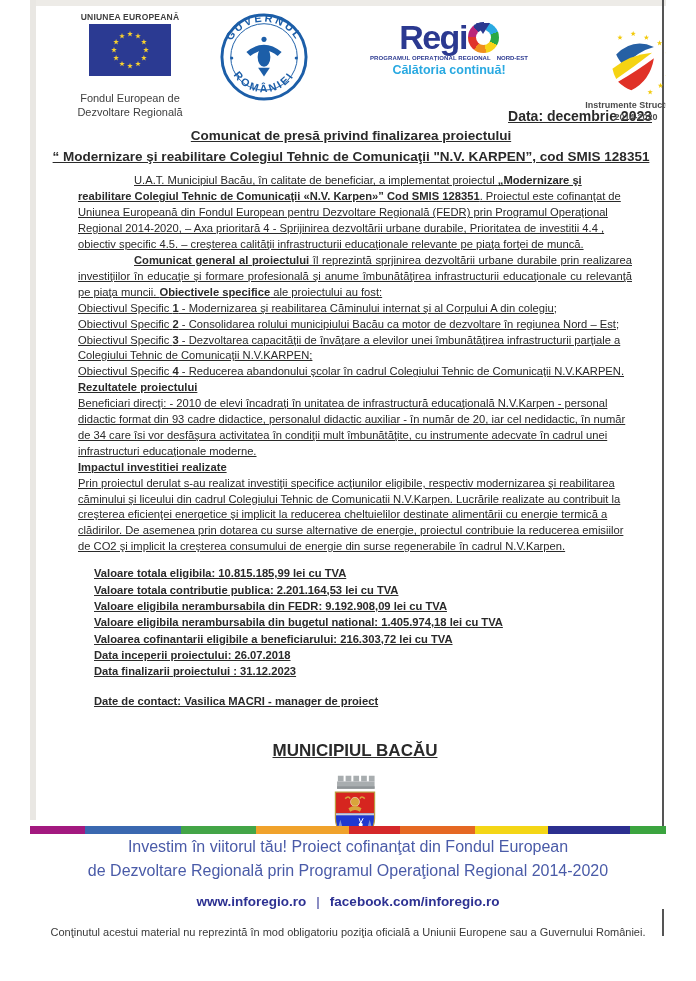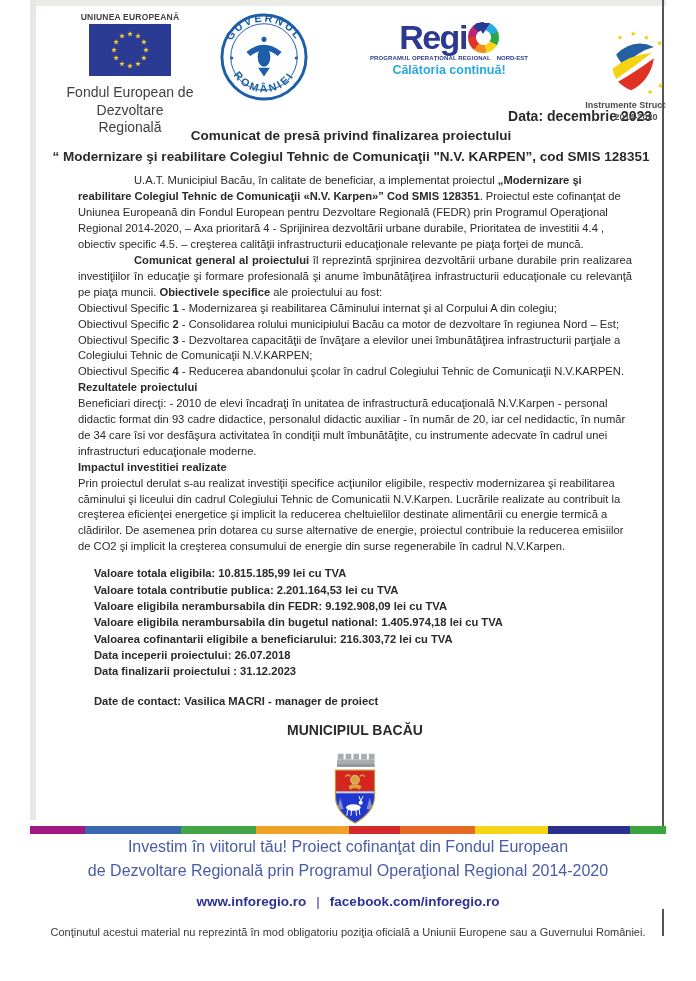--- a/index.html
+++ b/index.html
@@ -1,30 +1,30 @@
 <!DOCTYPE html>
 <html lang="ro"><head>
 <meta charset="utf-8">
 <style>
   html,body{margin:0;padding:0;background:#ffffff;}
   .page{
     position:relative;width:636px;height:981px;margin:0 auto;background:#fff;
-    font-family:"Liberation Sans",sans-serif;color:#2a2a2a;overflow:hidden;
+    font-family:"Liberation Sans",sans-serif;color:#2a2a2a;overflow:hidden;text-decoration:underline;
   }
   
   .edge-top{position:absolute;left:0;top:0;width:100%;height:6px;background:#edebe7;}
   .edge-left{position:absolute;left:0;top:0;width:6px;height:820px;background:#e9e7e3;}
   .edge-right{position:absolute;right:2px;top:0;width:2px;height:936px;background:#555;}
 
   
   .logos{position:relative;height:106px;}
   .lg{position:absolute;}
   .lg-eu{left:34px;top:12px;width:132px;text-align:center;}
   .eu-title{font-size:8.5px;font-weight:bold;color:#3f3f3f;letter-spacing:.2px;margin-bottom:2px;}
-  .eu-sub{font-size:14px;color:#3f3f3f;line-height:1.25;margin-top:4px;text-align:center;}
+  .eu-sub{font-size:11px;color:#3f3f3f;line-height:1.25;margin-top:12px;text-align:center;}
   .lg-gov{left:189px;top:10px;}
   .lg-regio{left:338px;top:20px;width:162px;}
   .regio-row{display:flex;align-items:center;justify-content:center;}
   .regio-word{font-size:34px;font-weight:bold;color:#2b3990;letter-spacing:-1.5px;line-height:1;}
   .regio-wheel{position:relative;width:31px;height:31px;margin-left:1px;border-radius:50%;
     background:conic-gradient(from 18deg,#29a9e1 0 50deg,#2aa845 50deg 102deg,#f7d417 102deg 152deg,
       #f08f1e 152deg 200deg,#e0342b 200deg 252deg,#bb2579 252deg 300deg,#2b3990 300deg 342deg,#ffffff 342deg 360deg);}
   .regio-wheel::after{content:"";position:absolute;inset:8px;border-radius:50%;background:#fff;}
   .regio-v{position:absolute;left:50%;top:1px;transform:translateX(-50%);width:0;height:0;z-index:2;
     border-left:7px solid transparent;border-right:7px solid transparent;border-top:11px solid #2b3990;}
@@ -42,21 +42,21 @@
   
   .body{margin:7px 34px 0 48px;font-size:11.2px;line-height:1.42;}
   .body p{margin:0;}
   .ind{text-indent:56px;}
   .just{text-align:justify;}
   .b{font-weight:bold;}
   .h-ind{margin-left:56px;font-weight:bold;}
   .financials{margin-top:10px;margin-left:16px;font-weight:bold;line-height:1.46;}
   .contact{margin-top:13px;margin-left:16px;font-weight:bold;line-height:1.46;}
   .email{color:inherit;text-decoration:none;}
-  .org{margin-top:12px;text-align:center;font-size:14px;font-weight:bold;}
+  .org{margin-top:30px;text-align:center;font-size:17px;font-weight:bold;}
   .coat-wrap{margin-top:4px;text-align:center;}
 
   
   .footer{position:absolute;left:0;right:0;top:826px;background:#fff;}
   .stripe{display:flex;height:8px;width:100%;}
   .stripe span{height:100%;display:block;}
   .s1{width:8.6%}.s2{width:15.1%}.s3{width:11.8%}.s4{width:14.6%}.s5{width:8.1%}
   .s6{width:11.8%}.s7{width:11.5%}.s8{width:12.9%}.s9{width:5.6%}
   .slogan{margin-top:1px;text-align:center;font-size:16px;color:#4a5ba8;line-height:1.5;}
   .slogan span{display:block;}

